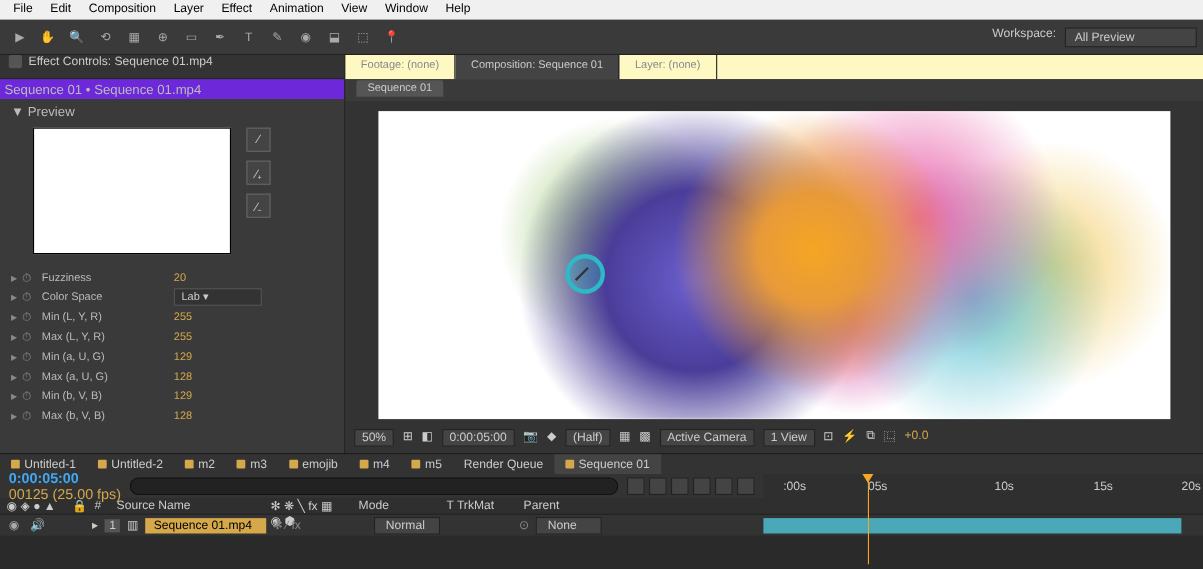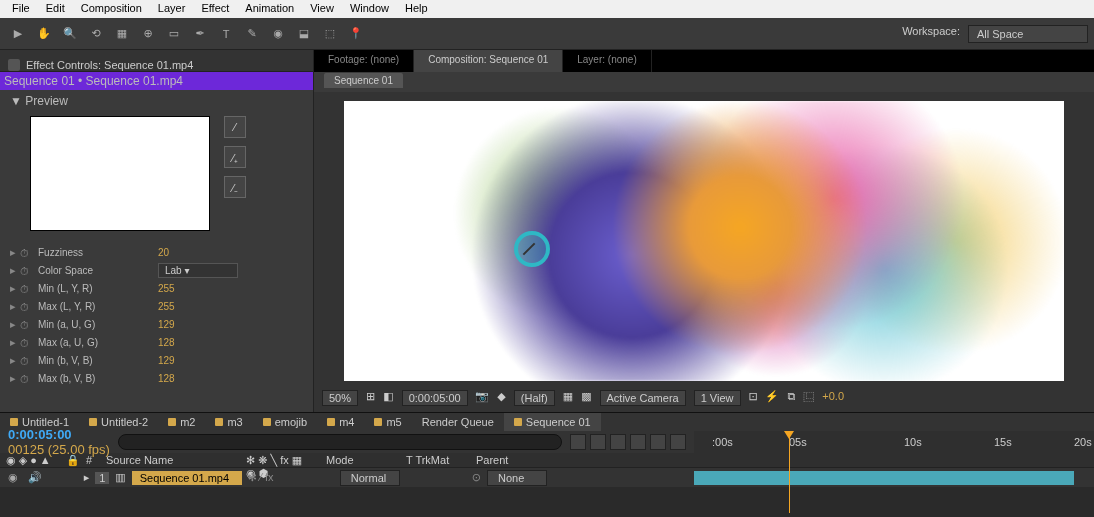--- a/index.html
+++ b/index.html
@@ -5,41 +5,41 @@
 *{margin:0;padding:0;box-sizing:border-box;font-family:Arial,sans-serif;font-size:11px;color:#ccc;user-select:none}
 body{background:#2a2a2a;width:1094px;height:517px;overflow:hidden;position:relative}
 .menubar{height:18px;background:#f0f0f0;display:flex;padding-left:4px}
 .menubar span{color:#000;padding:2px 8px;cursor:pointer}
 .toolbar{height:32px;background:#3a3a3a;border-bottom:1px solid #222;display:flex;align-items:center;padding:0 6px}
 .tool{width:24px;height:24px;display:flex;align-items:center;justify-content:center;margin-right:2px;color:#aaa;cursor:pointer;border-radius:2px}
 .workspace{margin-left:auto;display:flex;align-items:flex-start;gap:8px;color:#999}
 .ws-dd{background:#444;padding:2px 20px 2px 8px;border:1px solid #222;width:120px}
 .main{display:flex;height:362px}
 .left-panel{width:313px;background:#3a3a3a;display:flex;flex-direction:column}
-.panel-tab{height:22px;background:#333;display:flex;align-items:flex-end;padding:0 8px;gap:6px;border-bottom:1px solid #222}
+.panel-tab{height:22px;background:#333;display:flex;align-items:flex-start;padding:0 8px;gap:6px;border-bottom:1px solid #222}
 .panel-tab .fx{width:12px;height:12px;background:#555;border-radius:2px}
 .panel-tab .title{color:#ccc}
 .breadcrumb{height:18px;background:#6d28d9;padding:2px 4px;color:#bbb;font-size:12px}
 .effect-header{height:18px;background:#444;display:flex;align-items:center;padding:0 8px}
 .effect-header .en{color:#fff;font-weight:bold}
 .effect-header .reset{margin-left:auto;color:#d4a84b;font-size:10px}
 .prev-row{padding:4px 10px;color:#bbb;font-size:12px}
 .preview-area{display:flex;padding:4px 10px}
 .preview-box{width:180px;height:115px;background:#fff;border:1px solid #000;margin-left:20px}
 .eyedrops{display:flex;flex-direction:column;gap:8px;margin-left:14px}
 .eyedrop{width:22px;height:22px;background:#444;border:1px solid #666;display:flex;align-items:center;justify-content:center;cursor:pointer}
 .params{padding:8px 10px}
 .param{display:flex;align-items:center;height:18px}
 .param .arrow{width:10px;color:#888}
 .param .sw{width:14px;height:11px;margin-right:4px;color:#888}
 .param .name{width:120px;color:#bbb;font-size:10px}
 .param .val{color:#d4a84b;font-size:10px}
 .param .dd{background:#333;padding:1px 6px;border:1px solid #555;font-size:10px;width:80px}
 .right-panel{flex:1;background:#3a3a3a;display:flex;flex-direction:column;border-left:1px solid #222}
-.comp-tabs{height:22px;background:#000000;display:flex}
+.comp-tabs{height:22px;background:#fef9c3;display:flex}
 .ctab{padding:4px 14px;color:#888;border-right:1px solid #222;font-size:10px}
 .ctab.active{background:#444;color:#ccc}
 .sub-tab{height:20px;background:#3a3a3a;padding:2px 10px}
 .sub-tab span{background:#555;padding:2px 10px;font-size:10px;border-radius:2px 2px 0 0}
 .viewer{flex:1;background:#333;padding:8px;display:flex;align-items:center;justify-content:center;position:relative}
 .canvas{width:720px;height:280px;background:#fff;position:relative;overflow:hidden}
 .explosion{position:absolute;inset:0;background:
  radial-gradient(circle at 55% 45%,#f5a623 0%,#e89a3a 12%,transparent 30%),
  radial-gradient(circle at 40% 55%,#6b5fcf 0%,#4a3d99 18%,transparent 35%),
  radial-gradient(circle at 68% 35%,#e85fa8 0%,transparent 25%),
@@ -105,21 +105,21 @@
   <div class="tool">▭</div>
   <div class="tool">✒</div>
   <div class="tool">T</div>
   <div class="tool">✎</div>
   <div class="tool">◉</div>
   <div class="tool">⬓</div>
   <div class="tool">⬚</div>
   <div class="tool">📍</div>
   <div class="workspace">
     <span>Workspace:</span>
-    <div class="ws-dd">All Space</div>
+    <div class="ws-dd">All Preview</div>
   </div>
 </div>
 
 <div class="main">
   <div class="left-panel">
     <div class="panel-tab">
       <div class="fx"></div>
       <span class="title">Effect Controls: Sequence 01.mp4</span>
     </div>
     <div class="breadcrumb">Sequence 01 • Sequence 01.mp4</div>

